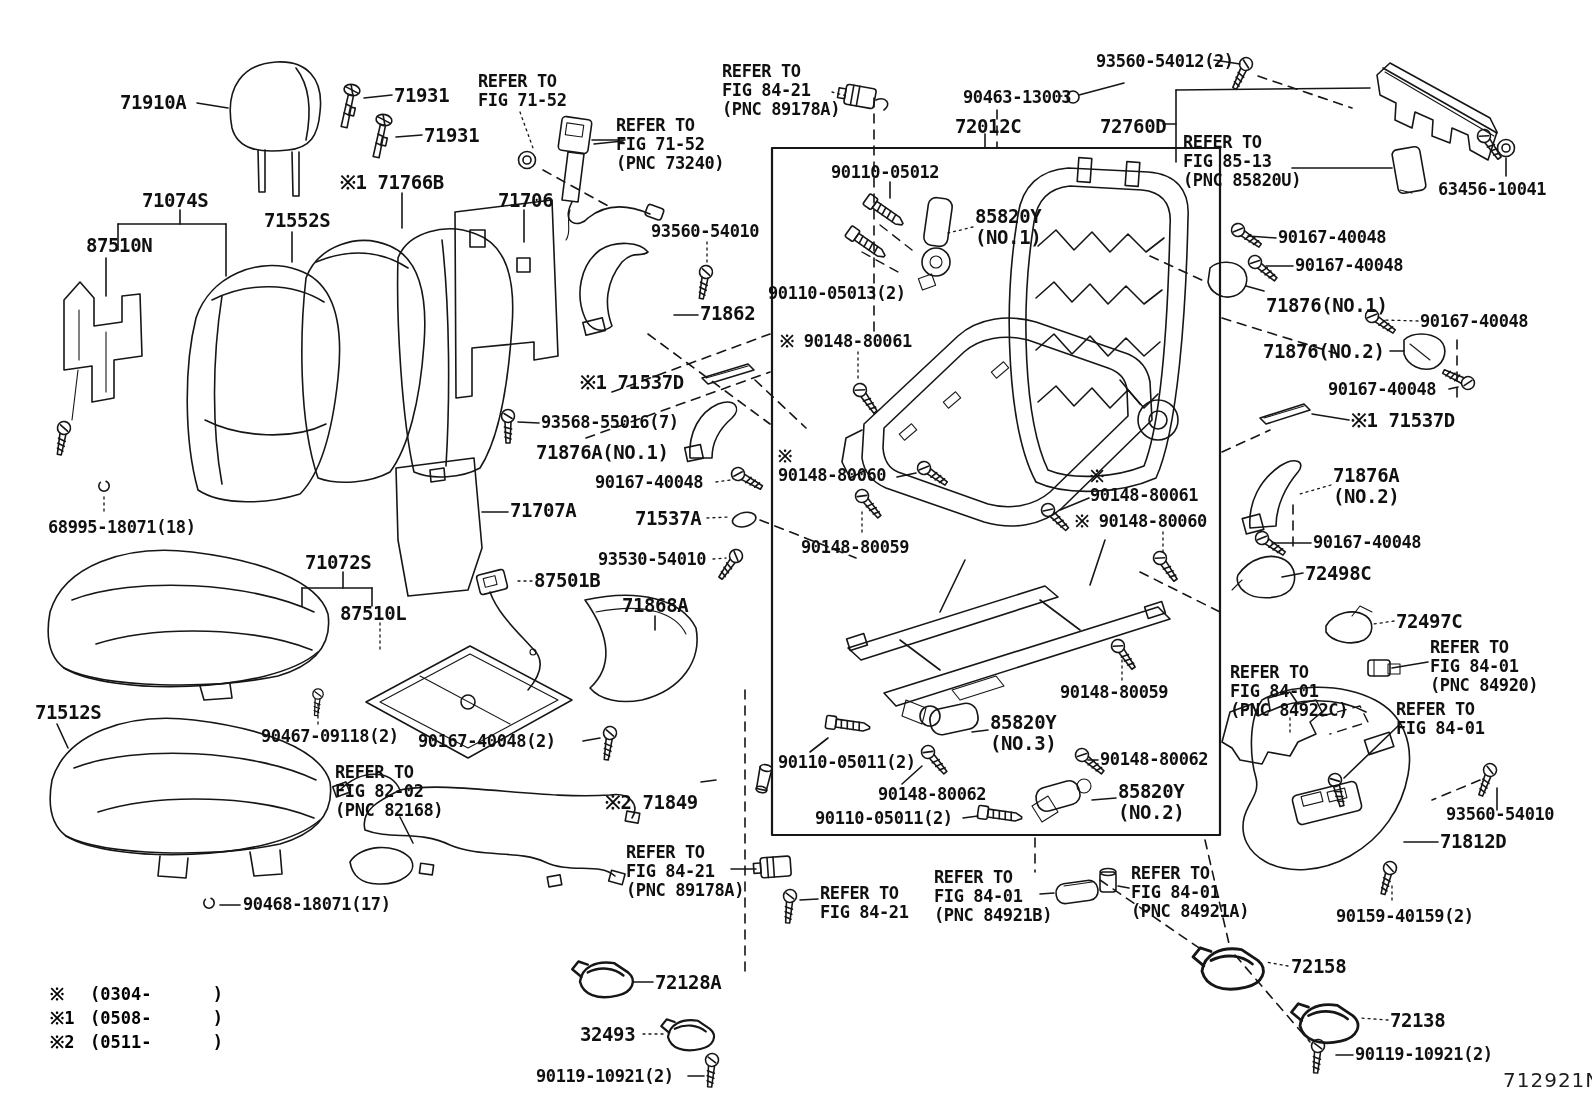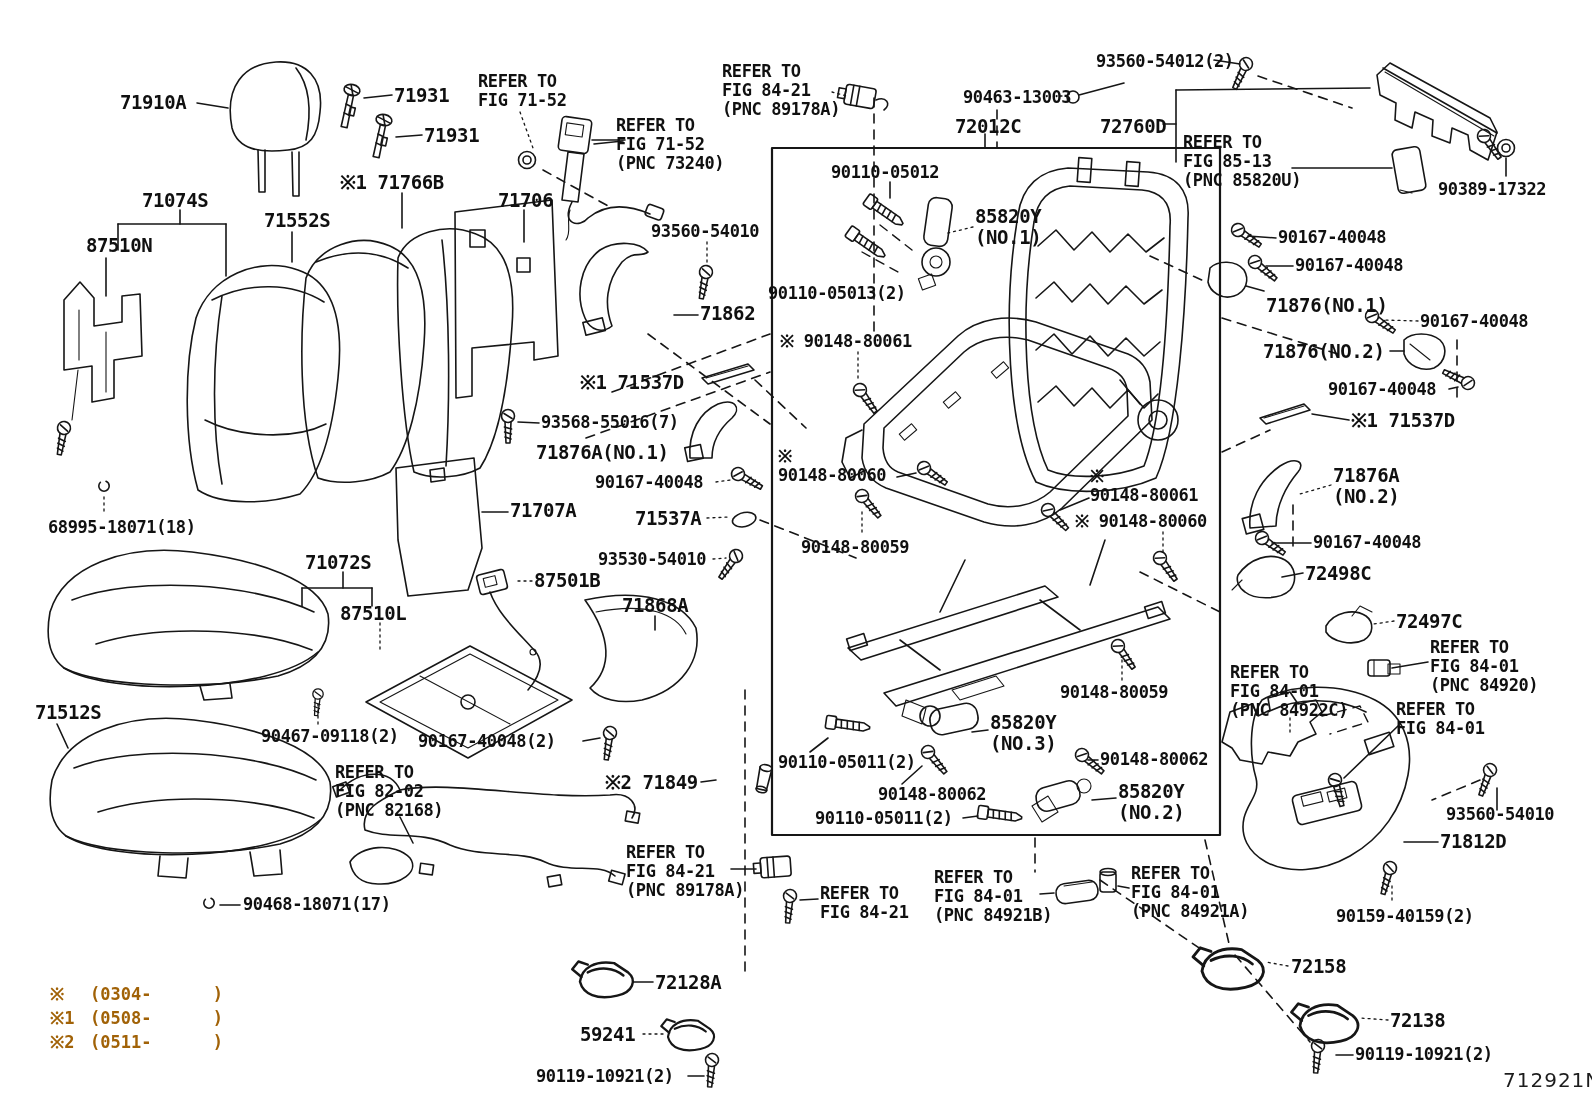--- a/index.html
+++ b/index.html
@@ -8,21 +8,21 @@
   #lineart{position:absolute;left:0;top:0;}
   #lineart *{fill:none;stroke:#161616;stroke-width:1.6;stroke-linecap:round;stroke-linejoin:round;}
   #lineart .thick{stroke-width:2.2;}
   #lineart .thin{stroke-width:1.1;}
   #lineart .lead{stroke-width:1.3;}
   #lineart .dot{stroke-width:1.3;stroke-dasharray:2 4;}
   #lineart .dash{stroke-width:1.4;stroke-dasharray:9 7;}
   .lbl{position:absolute;font:700 17px/19px "DejaVu Sans Mono",monospace;color:#101010;
        white-space:pre-line;letter-spacing:-0.4px;}
   .big{font-size:19px;line-height:21px;}
-  .legend-row{position:absolute;font:700 17px/20px "DejaVu Sans Mono",monospace;color:#a16207;white-space:pre;}
+  .legend-row{position:absolute;font:700 17px/20px "DejaVu Sans Mono",monospace;color:#000000;white-space:pre;}
   .legend-row .sym{display:inline-block;width:40px;}
   .catalog{position:absolute;font:400 20px "DejaVu Sans",sans-serif;color:#1c1c1c;letter-spacing:1px;}
 </style>
 </head>
 <body>
 
 <div id="stage">
 
 <svg id="lineart" width="1592" height="1099" viewBox="0 0 1592 1099">
   <defs>
@@ -463,21 +463,21 @@
 <div class="lbl" style="left:722px;top:62px">REFER TO
 FIG 84-21
 (PNC 89178A)</div>
 <div class="lbl" style="left:1096px;top:52px">93560-54012(2)</div>
 <div class="lbl" style="left:963px;top:88px">90463-13003</div>
 <div class="lbl big" style="left:955px;top:116px">72012C</div>
 <div class="lbl big" style="left:1100px;top:116px">72760D</div>
 <div class="lbl" style="left:1183px;top:133px">REFER TO
 FIG 85-13
 (PNC 85820U)</div>
-<div class="lbl" style="left:1438px;top:180px">90389-17322</div>
+<div class="lbl" style="left:1438px;top:180px">63456-10041</div>
 <div class="lbl big" style="left:340px;top:172px">※1 71766B</div>
 <div class="lbl big" style="left:498px;top:190px">71706</div>
 <div class="lbl big" style="left:142px;top:190px">71074S</div>
 <div class="lbl big" style="left:86px;top:235px">87510N</div>
 <div class="lbl big" style="left:264px;top:210px">71552S</div>
 <div class="lbl" style="left:651px;top:222px">93560-54010</div>
 <div class="lbl big" style="left:700px;top:303px">71862</div>
 <div class="lbl" style="left:831px;top:163px">90110-05012</div>
 <div class="lbl big" style="left:975px;top:206px">85820Y
 (NO.1)</div>
@@ -499,21 +499,21 @@
 <div class="lbl big" style="left:622px;top:595px">71868A</div>
 <div class="lbl" style="left:48px;top:518px">68995-18071(18)</div>
 <div class="lbl big" style="left:305px;top:552px">71072S</div>
 <div class="lbl big" style="left:340px;top:603px">87510L</div>
 <div class="lbl big" style="left:35px;top:702px">71512S</div>
 <div class="lbl" style="left:261px;top:727px">90467-09118(2)</div>
 <div class="lbl" style="left:418px;top:732px">90167-40048(2)</div>
 <div class="lbl" style="left:335px;top:763px">REFER TO
 FIG 82-02
 (PNC 82168)</div>
-<div class="lbl big" style="left:605px;top:772px">※2 71849</div>
+<div class="lbl big" style="left:605px;top:792px">※2 71849</div>
 <div class="lbl" style="left:778px;top:753px">90110-05011(2)</div>
 <div class="lbl big" style="left:990px;top:712px">85820Y
 (NO.3)</div>
 <div class="lbl" style="left:878px;top:785px">90148-80062</div>
 <div class="lbl" style="left:815px;top:809px">90110-05011(2)</div>
 <div class="lbl" style="left:1100px;top:750px">90148-80062</div>
 <div class="lbl big" style="left:1118px;top:781px">85820Y
 (NO.2)</div>
 <div class="lbl" style="left:801px;top:538px">90148-80059</div>
 <div class="lbl" style="left:1060px;top:683px">90148-80059</div>
@@ -546,21 +546,21 @@
 FIG 84-21</div>
 <div class="lbl" style="left:934px;top:868px">REFER TO
 FIG 84-01
 (PNC 84921B)</div>
 <div class="lbl" style="left:1131px;top:864px">REFER TO
 FIG 84-01
 (PNC 84921A)</div>
 <div class="lbl" style="left:1336px;top:907px">90159-40159(2)</div>
 <div class="lbl" style="left:243px;top:895px">90468-18071(17)</div>
 <div class="lbl big" style="left:655px;top:972px">72128A</div>
-<div class="lbl big" style="left:580px;top:1024px">59241</div>
+<div class="lbl big" style="left:580px;top:1024px">32493</div>
 <div class="lbl" style="left:536px;top:1067px">90119-10921(2)</div>
 <div class="lbl big" style="left:1291px;top:956px">72158</div>
 <div class="lbl big" style="left:1390px;top:1010px">72138</div>
 <div class="lbl" style="left:1355px;top:1045px">90119-10921(2)</div>
 
 <div class="legend-row" style="left:50px;top:984px"><span class="sym">※</span><span>(0304-      )</span></div>
 <div class="legend-row" style="left:50px;top:1008px"><span class="sym">※1</span><span>(0508-      )</span></div>
 <div class="legend-row" style="left:50px;top:1032px"><span class="sym">※2</span><span>(0511-      )</span></div>
 
 <div class="catalog" style="left:1503px;top:1068px">712921N</div>

